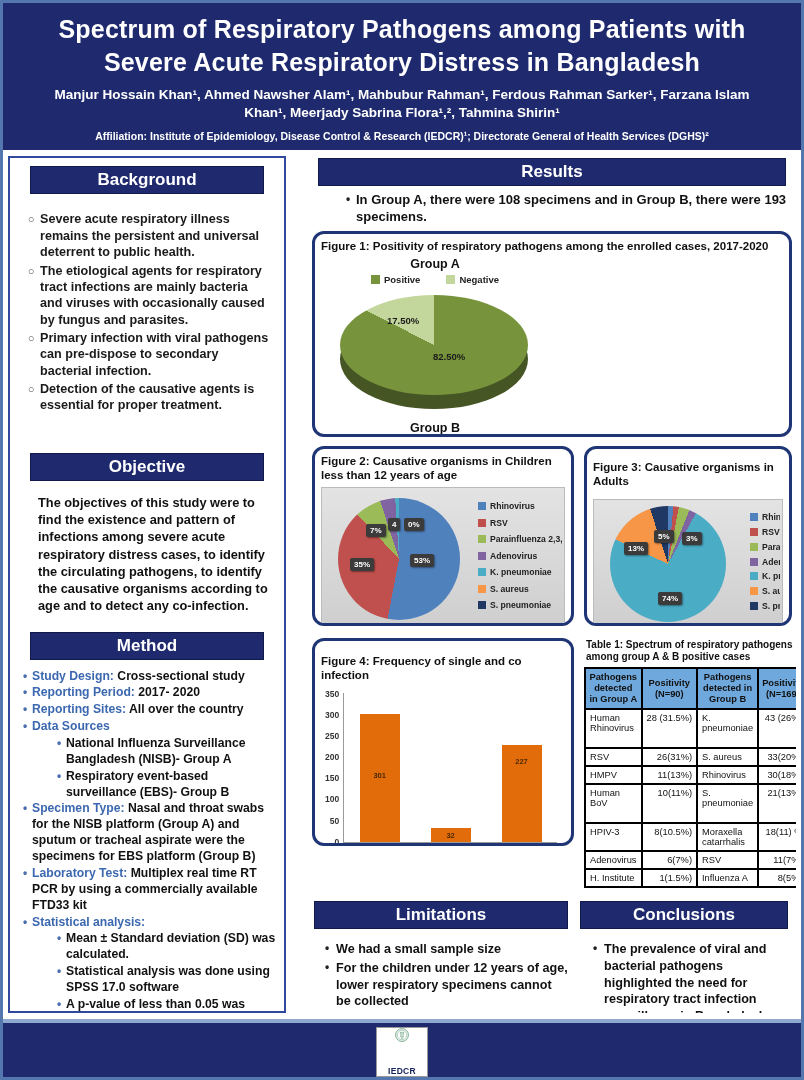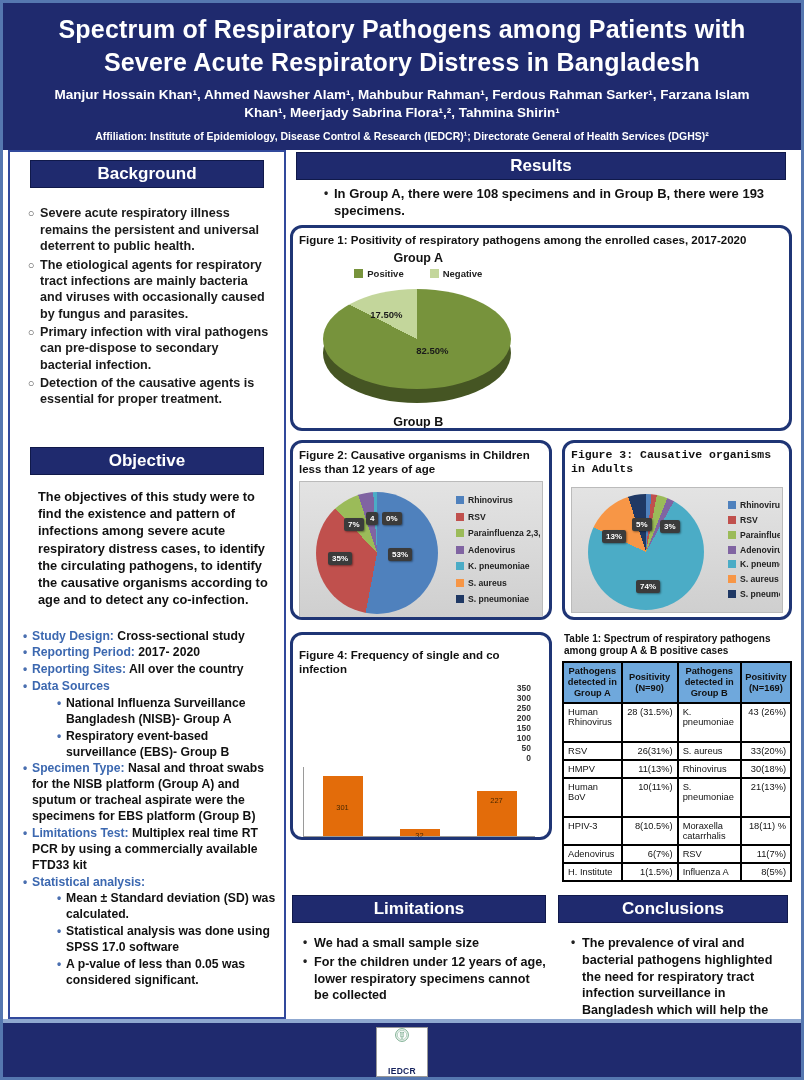--- a/index.html
+++ b/index.html
@@ -8,21 +8,21 @@
   .page {
     width:804px; height:1080px; margin:0 auto; background:#ffffff;
     border:3px solid #5577b0; display:flex; flex-direction:column; overflow:hidden; position:relative;
   }
   
   .header { background:#1f2a6e; color:#fff; text-align:center; padding:10px 14px 8px; flex:0 0 147px; }
   .header .title { font-size:25px; font-weight:bold; line-height:1.32; letter-spacing:.2px; }
   .header .authors { font-size:13.5px; font-weight:bold; margin-top:7px; line-height:1.35; padding:0 30px; }
   .header .affiliation { font-size:10.5px; font-weight:bold; margin-top:8px; }
   
-  .body-wrap { flex:1 1 auto; display:flex; padding:0 5px; gap:0; overflow:hidden; }
+  .body-wrap { flex:1 1 auto; display:flex; padding:6px 5px; gap:22px; overflow:hidden; }
   .left-col { flex:0 0 278px; border:2px solid #31499c; background:#fff; padding:5px 6px; display:flex; flex-direction:column; overflow:hidden; }
   .right-col { flex:1 1 auto; display:flex; flex-direction:column; padding:0 2px; overflow:hidden; }
   .sec-bar { background:#1f2a6e; color:#fff; font-weight:bold; font-size:17px; text-align:center; padding:3px 4px; margin:3px 14px; border:1px solid #10194a; }
   .right-col > .sec-bar { margin:2px 8px; }
   
   .bg-list { margin:14px 6px 6px 6px; }
   .bg-item { display:flex; font-size:12.6px; font-weight:bold; color:#1a1a1a; line-height:1.3; margin-bottom:2px; }
   .o-bullet { flex:0 0 18px; text-align:center; color:#4d4d4d; font-size:11px; padding-top:1px; }
   .objective-text { font-size:12.8px; font-weight:bold; color:#111; line-height:1.35; margin:10px 10px 14px 22px; }
   .m-list { margin:6px 2px 2px 2px; }
@@ -58,26 +58,26 @@
   .chart-gray { background:linear-gradient(#e3e3e3,#cfcfcf); margin-top:4px; border:1px solid #bbb; display:flex; height:138px; padding:4px 2px 4px 6px; }
   .pie-wrap { position:relative; flex:0 0 148px; }
   .pie-flat { position:absolute; border-radius:50%; }
   #fig2 .pie-flat, #fig3 .pie-flat { left:10px; top:6px; width:122px; height:122px; }
   .dlabel { position:absolute; background:#3b3b3b; color:#fff; font-size:8px; font-weight:bold; padding:2px 4px; border-radius:2px; box-shadow:1px 1px 2px rgba(0,0,0,.4); }
   .legend-col { flex:1 1 auto; display:flex; flex-direction:column; justify-content:space-around; padding:6px 0 6px 2px; overflow:hidden; }
   .legend-item { display:flex; align-items:center; gap:4px; font-size:8.6px; font-weight:bold; color:#222; white-space:nowrap; }
   .legend-item .swatch { width:8px; height:8px; flex:0 0 8px; }
   
   #fig4 { flex:0 0 262px; height:208px; }
-  .bar-chart { display:flex; margin-top:10px; height:150px; padding:0 8px 0 4px;flex-direction:column; }
+  .bar-chart { display:flex; margin-top:10px; height:150px; padding:0 8px 0 4px; }
   .y-axis { display:flex; flex-direction:column; justify-content:space-between; align-items:flex-end; font-size:8.5px; font-weight:bold; color:#333; padding-right:4px; transform:translateY(-4px); height:158px; }
   .plot { flex:1 1 auto; border-left:1px solid #9a9a9a; border-bottom:1px solid #9a9a9a; display:flex; justify-content:space-around; align-items:flex-end; height:150px; }
   .bar-col { width:44px; display:flex; justify-content:center; align-items:flex-end; height:100%; }
   .bar { width:40px; position:relative; }
-  .bar-label { position:absolute; top:45%; left:0; right:0; text-align:center; font-size:7.5px; font-weight:normal; color:#4a2800; }
+  .bar-label { position:absolute; top:45%; left:0; right:0; text-align:center; font-size:7.5px; font-weight:bold; color:#4a2800; }
   .bar-small .bar-label { top:20%; }
   .x-labels { display:flex; justify-content:space-around; padding-left:26px; margin-top:3px; }
   .x-labels span { width:70px; text-align:center; font-size:7.3px; font-weight:bold; color:#222; }
   .table-box { flex:1 1 auto; padding:2px 2px; }
   .tbl-title { font-size:10px; font-weight:bold; color:#111; line-height:1.25; margin:2px 0 3px 2px; }
   table.t1 { border-collapse:collapse; width:100%;border-radius:9px; }
   table.t1 th { background:#6fa8dc; font-size:9.3px; font-weight:bold; color:#111; border:2px solid #000; padding:3px 3px; text-align:center; line-height:1.2; }
   table.t1 td { font-size:9.3px; color:#111; border:2px solid #000; padding:3px 4px; vertical-align:top; }
   td.num { text-align:right; white-space:nowrap; }
   tr.tall td { padding-bottom:14px; }
@@ -124,20 +124,21 @@
         <div class="bg-item">
             <span class="o-bullet">○</span>
             <span>Detection of the causative agents is essential for proper treatment.</span>
           </div>
       </div>
       <div style="flex:0 0 28px"></div>
 
       <div class="sec-bar">Objective</div>
       <div class="objective-text">The objectives of this study were to find the existence and pattern of infections among severe acute respiratory distress cases, to identify the circulating pathogens, to identify the causative organisms according to age and to detect any co-infection.</div>
 
+      <div class="sec-bar">Method</div>
       <div class="m-list">
         <div class="m-item">
             <span class="dot-bullet">•</span>
             <div><span class="kw">Study Design:</span> <span class="m-text">Cross-sectional study</span></div>
           </div>
         <div class="m-item">
             <span class="dot-bullet">•</span>
             <div><span class="kw">Reporting Period:</span> <span class="m-text">2017- 2020</span></div>
           </div>
         <div class="m-item">
@@ -157,21 +158,21 @@
               <span class="dot-bullet">•</span>
               <span class="m-text">Respiratory event-based surveillance (EBS)- Group B</span>
             </div>
         </div>
         <div class="m-item">
             <span class="dot-bullet">•</span>
             <div><span class="kw">Specimen Type:</span> <span class="m-text">Nasal and throat swabs for the NISB platform (Group A) and sputum or tracheal aspirate were the specimens for EBS platform (Group B)</span></div>
           </div>
         <div class="m-item">
             <span class="dot-bullet">•</span>
-            <div><span class="kw">Limitations Test:</span> <span class="m-text">Multiplex real time RT PCR by using a commercially available FTD33 kit</span></div>
+            <div><span class="kw">Laboratory Test:</span> <span class="m-text">Multiplex real time RT PCR by using a commercially available FTD33 kit</span></div>
           </div>
         <div class="m-item">
             <span class="dot-bullet">•</span>
             <div><span class="kw">Statistical analysis:</span></div>
           </div>
         <div class="m-sub">
           <div class="m-item">
               <span class="dot-bullet">•</span>
               <span class="m-text">Mean ± Standard deviation (SD) was calculated.</span>
             </div>
@@ -277,21 +278,21 @@
                   <span>S. aureus</span>
                 </span>
               <span class="legend-item">
                   <span class="swatch" style="background: rgb(31, 56, 100);"></span>
                   <span>S. pneumoniae</span>
                 </span>
             </div>
           </div>
         </div>
         <div class="fig-box" id="fig3">
-          <div class="fig-title" style="margin-top:0;font-family:Liberation Mono, monospace;">Figure 3: Causative organisms in Adults</div>
+          <div class="fig-title" style="margin-top:6px;">Figure 3: Causative organisms in Adults</div>
           <div class="chart-gray" style="margin-top:10px;height:126px;">
             <div class="pie-wrap">
               <div class="pie-flat" style="width: 116px; height: 116px; top: 2px; background: conic-gradient(rgb(79, 129, 189) 0%, rgb(79, 129, 189) 1.5%, rgb(192, 80, 77) 1.5%, rgb(192, 80, 77) 3%, rgb(155, 187, 89) 3%, rgb(155, 187, 89) 6%, rgb(128, 100, 162) 6%, rgb(128, 100, 162) 8%, rgb(75, 172, 198) 8%, rgb(75, 172, 198) 82%, rgb(247, 150, 70) 82%, rgb(247, 150, 70) 95%, rgb(31, 56, 100) 95%, rgb(31, 56, 100) 100%);"></div>
               <span class="dlabel" style="left:58px;top:88px;">74%</span>
               <span class="dlabel" style="left:24px;top:38px;">13%</span>
               <span class="dlabel" style="left:54px;top:26px;">5%</span>
               <span class="dlabel" style="left:82px;top:28px;">3%</span>
             </div>
             <div class="legend-col">
               <span class="legend-item">

